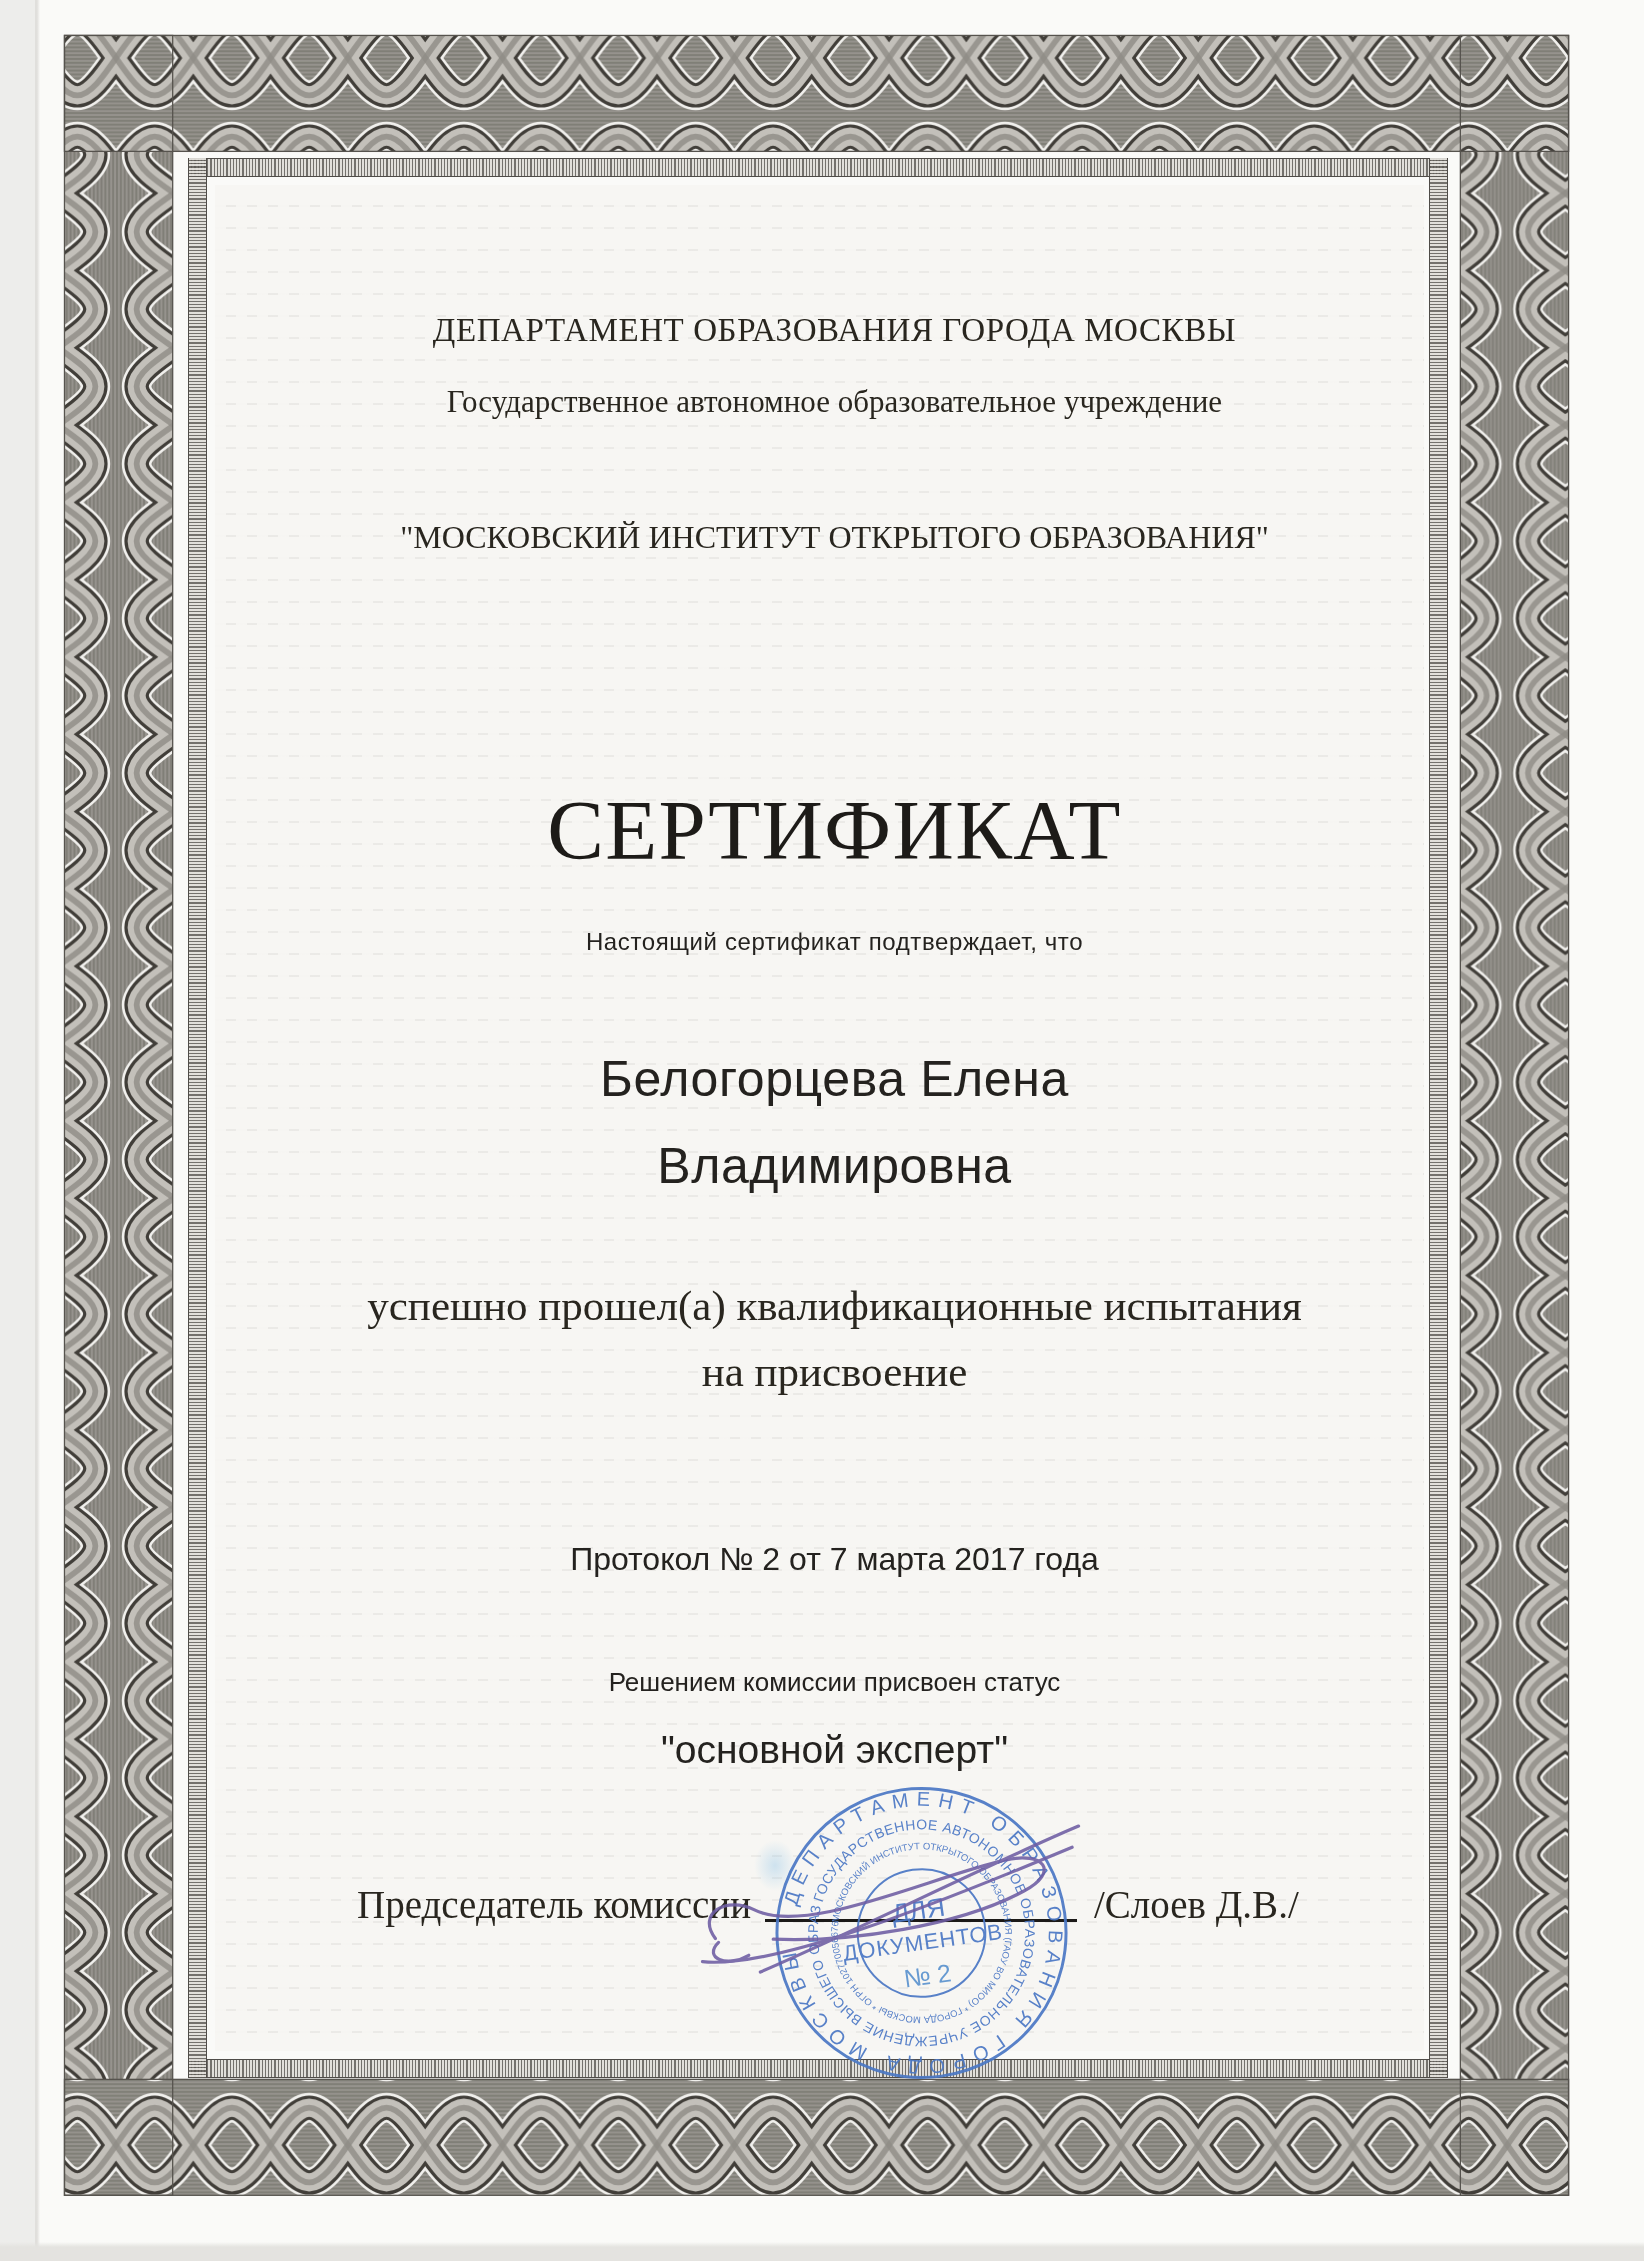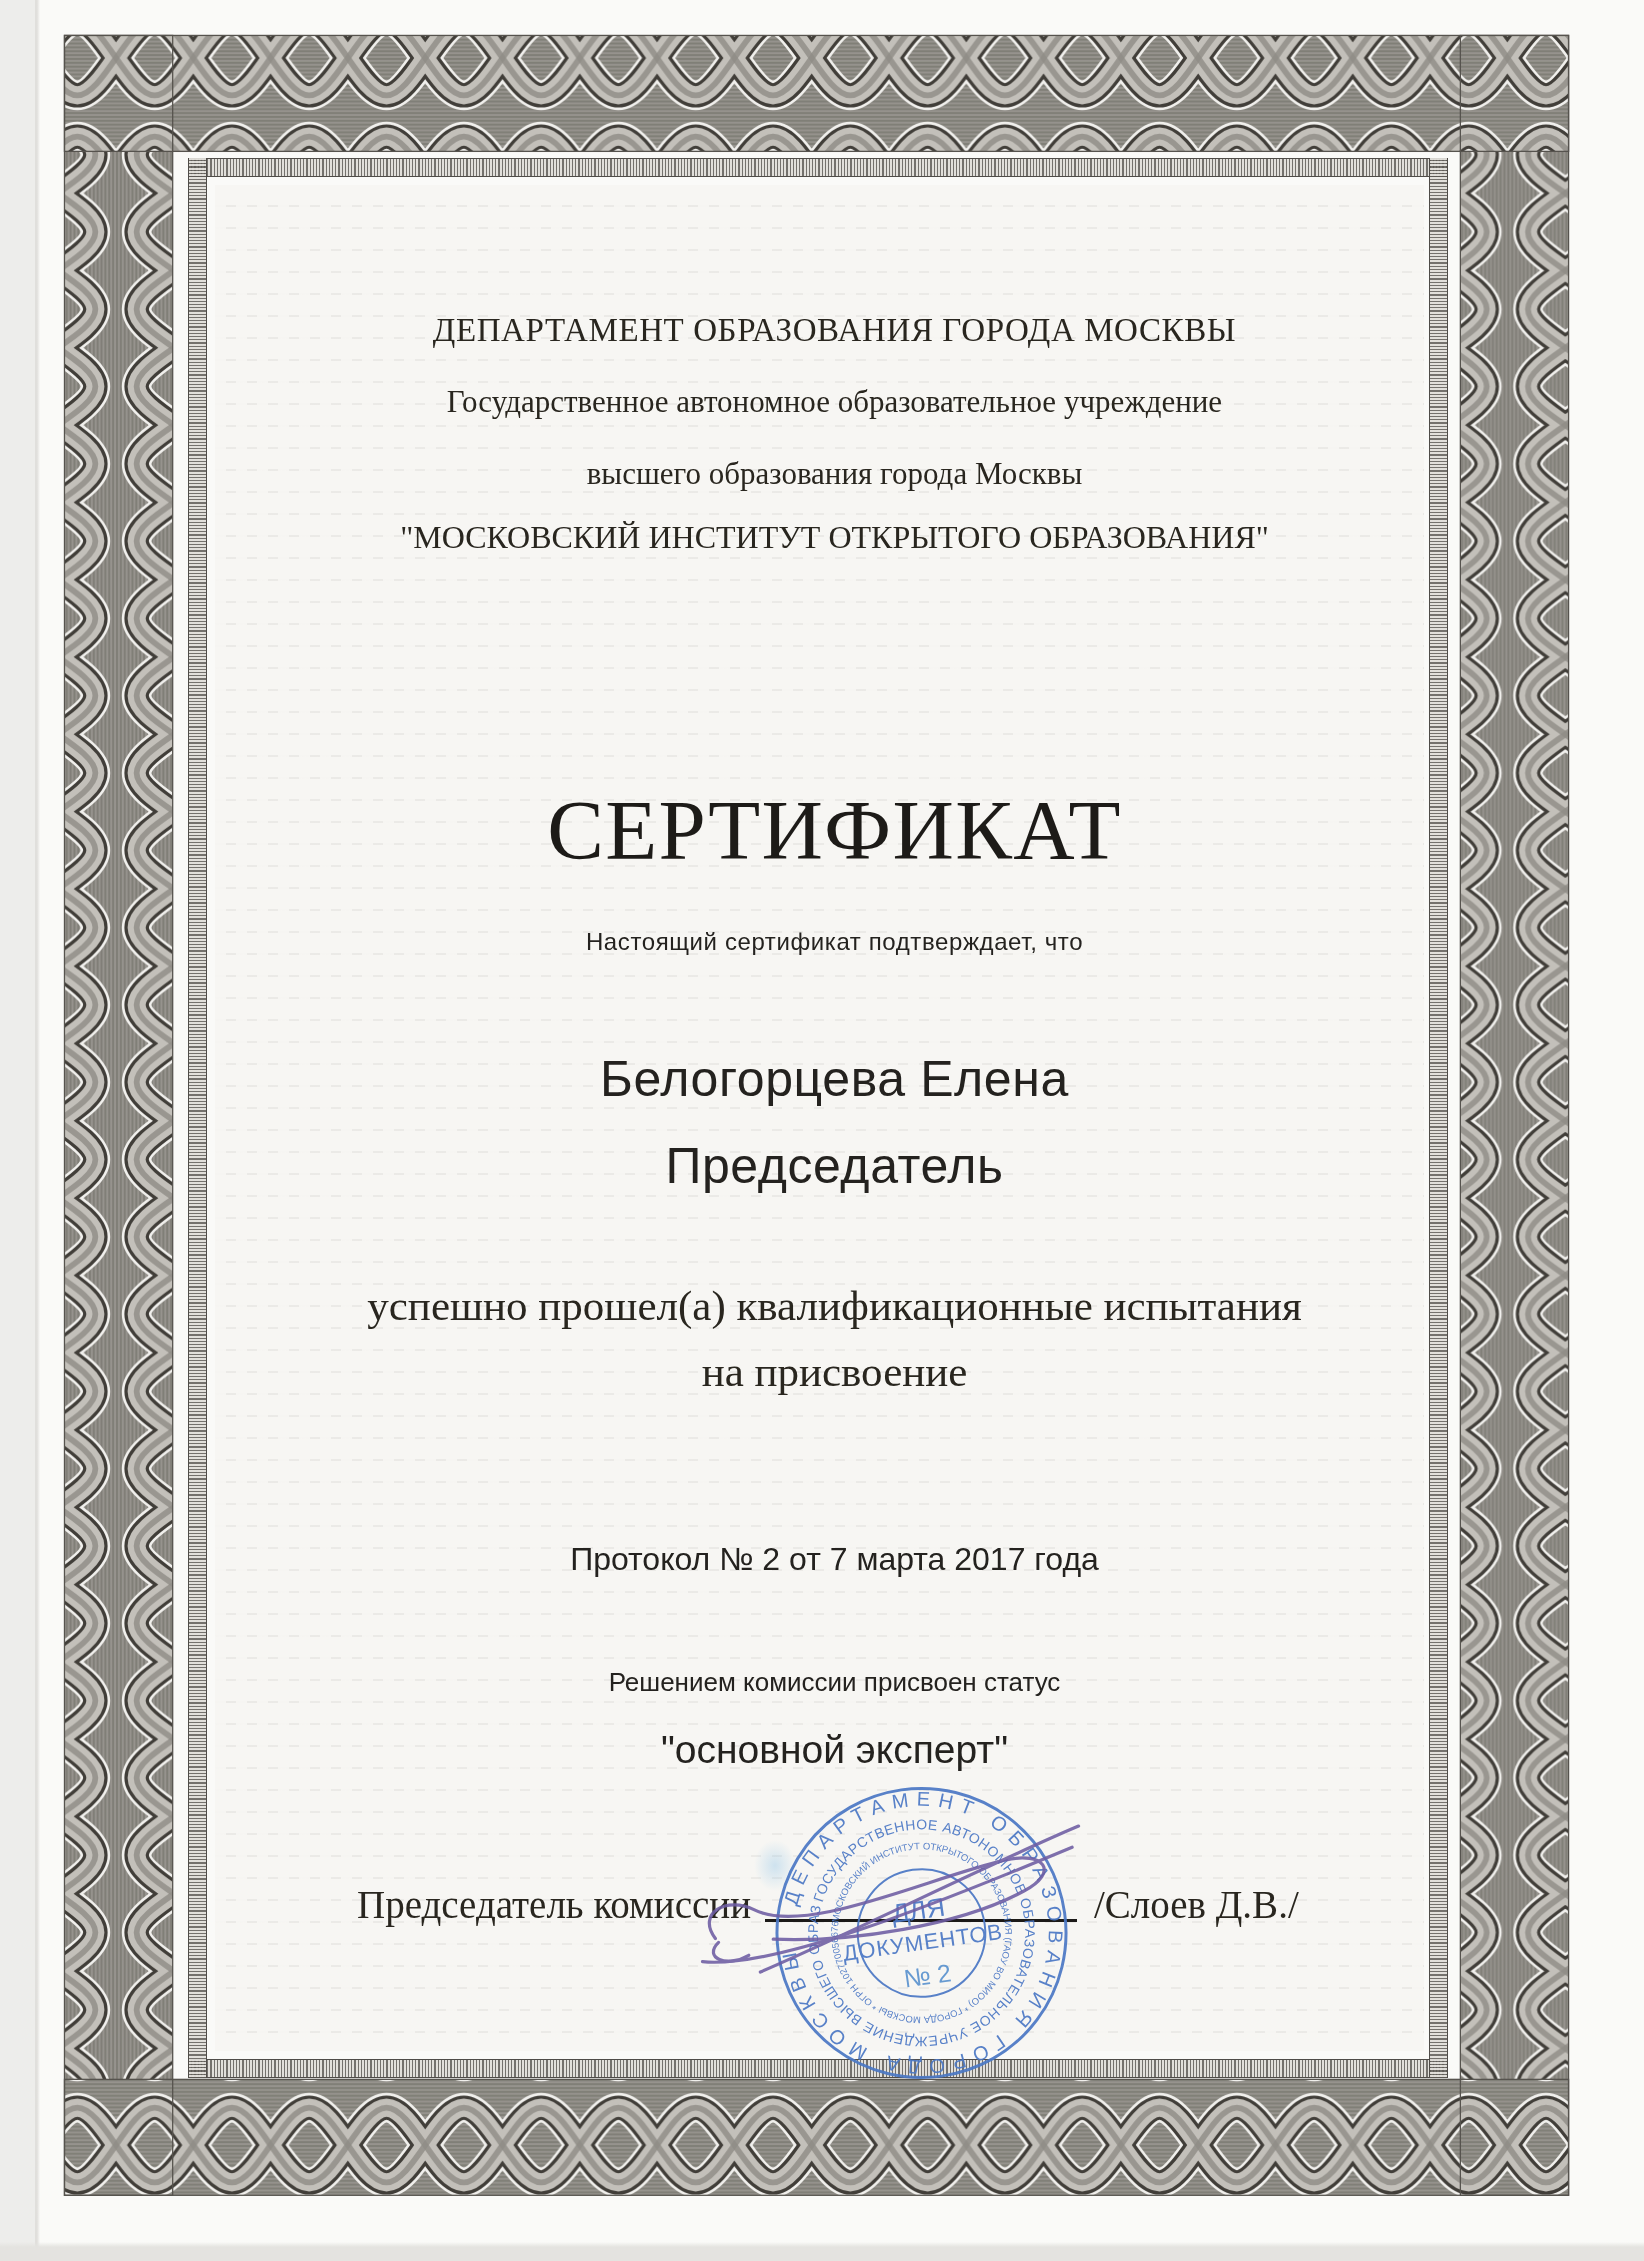--- a/index.html
+++ b/index.html
@@ -133,26 +133,25 @@
 
   <div class="frame-strip frame-h" style="left:188px;top:158px;width:1260px;"></div>
   <div class="frame-strip frame-h" style="left:188px;top:2059px;width:1260px;"></div>
   <div class="frame-strip frame-v" style="left:188px;top:158px;height:1920px;"></div>
   <div class="frame-strip frame-v" style="left:1429px;top:158px;height:1920px;"></div>
 
   <div class="content-area"></div>
 
   <div class="line serif t-department">ДЕПАРТАМЕНТ ОБРАЗОВАНИЯ ГОРОДА МОСКВЫ</div>
   <div class="line serif t-org1">Государственное автономное образовательное учреждение</div>
-  <div class="line serif t-org2">высшего образования города Москвы</div>
   <div class="line serif t-org3">"МОСКОВСКИЙ ИНСТИТУТ ОТКРЫТОГО ОБРАЗОВАНИЯ"</div>
   <div class="line serif t-title">СЕРТИФИКАТ</div>
   <div class="line sans t-confirm">Настоящий сертификат подтверждает, что</div>
   <div class="line sans it t-name1">Белогорцева Елена</div>
-  <div class="line sans it t-name2">Председатель</div>
+  <div class="line sans it t-name2">Владимировна</div>
   <div class="line serif t-body1">успешно прошел(а) квалификационные испытания</div>
   <div class="line serif t-body2">на присвоение</div>
   <div class="line sans it t-protocol">Протокол № 2 от 7 марта 2017 года</div>
   <div class="line sans it t-dec1">Решением комиссии присвоен статус</div>
   <div class="line sans it t-dec2">"основной эксперт"</div>
 
   <div class="t-role serif">Председатель комиссии</div>
   <div class="sig-rule"></div>
   <div class="t-signname serif">/Слоев Д.В./</div>
 

